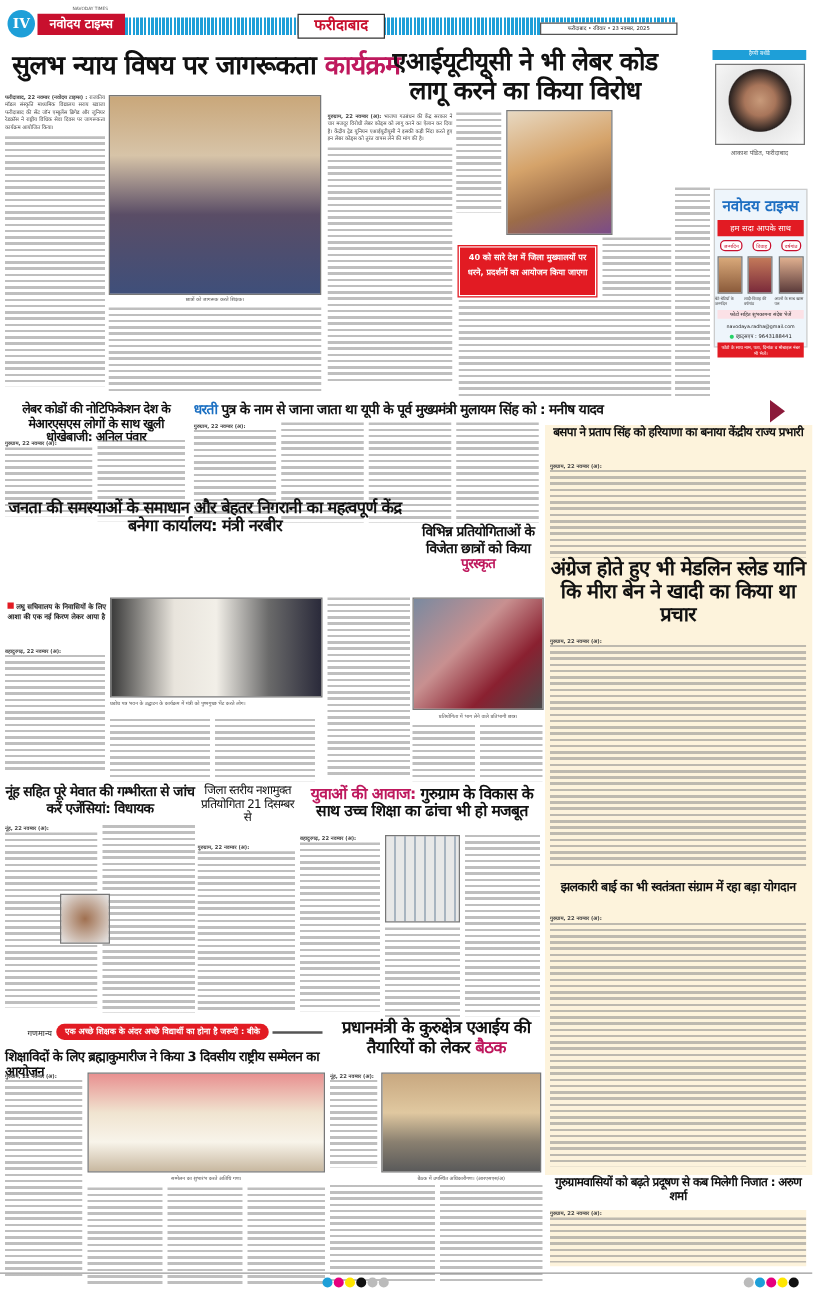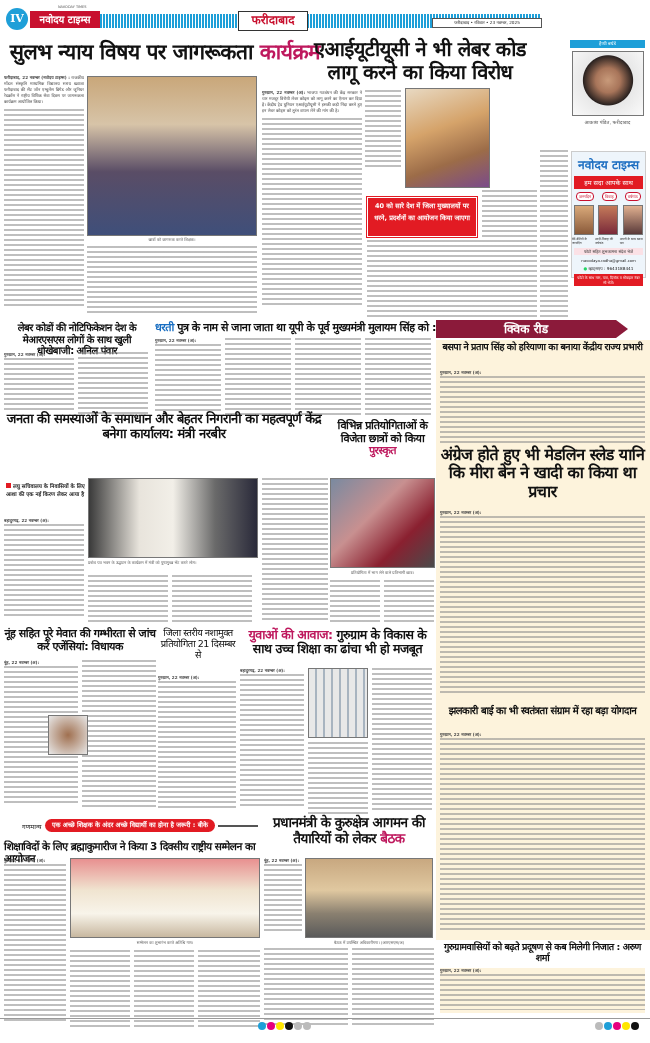--- a/index.html
+++ b/index.html
@@ -83,34 +83,33 @@
 
 <div class="abs hl" style="left:155px;top:322px;width:420px;font-size:11px;text-align:left">
   <span style="color:#1a6fc2">धरती</span><span> पुत्र के नाम से जाना जाता था यूपी के पूर्व मुख्यमंत्री मुलायम सिंह को : मनीष यादव</span>
 </div>
 <div class="abs txt" style="left:155px;top:338px;width:66px;height:80px"><b>गुरुग्राम, 22 नवम्बर (अ):</b><div class="txtfill" style="height:70px"></div></div>
 <div class="abs txt txtfill" style="left:225px;top:338px;width:66px;height:80px"></div>
 <div class="abs txt txtfill" style="left:295px;top:338px;width:66px;height:80px"></div>
 <div class="abs txt txtfill" style="left:365px;top:338px;width:66px;height:80px"></div>
 
 <div class="abs" style="left:436px;top:320px;width:214px;height:18px">
-  <div style="position:absolute;left:0;top:0;width:180px;height:18px;background:#8b1a3a;color:#fff;font-size:12px;font-weight:bold;text-align:center;line-height:18px">क्विक रीड</div>
   <div style="position:absolute;left:180px;top:0;width:0;height:0;border-top:9px solid transparent;border-bottom:9px solid transparent;border-left:12px solid #8b1a3a"></div>
 </div>
 <div class="abs" style="left:436px;top:340px;width:214px;height:600px;background:#fdf3dc"></div>
 <div class="abs hl" style="left:440px;top:342px;width:205px;font-size:9.5px">बसपा ने प्रताप सिंह को हरियाणा का बनाया केंद्रीय राज्य प्रभारी</div>
 <div class="abs txt" style="left:440px;top:370px;width:205px;height:78px"><b>गुरुग्राम, 22 नवम्बर (अ):</b><div class="txtfill" style="height:70px"></div></div>
 <div class="abs hl" style="left:440px;top:446px;width:205px;font-size:16px">अंग्रेज होते हुए भी मेडलिन स्लेड यानि कि मीरा बेन ने खादी का किया था प्रचार</div>
 <div class="abs txt" style="left:440px;top:510px;width:205px;height:188px"><b>गुरुग्राम, 22 नवम्बर (अ):</b><div class="txtfill" style="height:180px"></div></div>
 <div class="abs hl" style="left:440px;top:705px;width:205px;font-size:10px">झलकारी बाई का भी स्वतंत्रता संग्राम में रहा बड़ा योगदान</div>
 <div class="abs txt" style="left:440px;top:732px;width:205px;height:205px"><b>गुरुग्राम, 22 नवम्बर (अ):</b><div class="txtfill" style="height:195px"></div></div>
 <div class="abs hl" style="left:440px;top:942px;width:205px;font-size:9.5px">गुरुग्रामवासियों को बढ़ते प्रदूषण से कब मिलेगी निजात : अरुण शर्मा</div>
 <div class="abs txt" style="left:440px;top:968px;width:205px;height:45px;background:#fdf3dc"><b>गुरुग्राम, 22 नवम्बर (अ):</b><div class="txtfill" style="height:36px"></div></div>
 
-<div class="abs hl" style="left:4px;top:412px;width:320px;font-size:13px">जनता की समस्याओं के समाधान और बेहतर निगरानी का महत्वपूर्ण केंद्र बनेगा कार्यालय: मंत्री नरबीर</div>
+<div class="abs hl" style="left:4px;top:400px;width:320px;font-size:13px">जनता की समस्याओं के समाधान और बेहतर निगरानी का महत्वपूर्ण केंद्र बनेगा कार्यालय: मंत्री नरबीर</div>
 <div class="abs" style="left:6px;top:482px;width:80px;font-size:5.5px;line-height:8px;font-weight:bold">
   <span style="display:inline-block;width:5px;height:5px;background:#e21b23"></span> <span>लघु सचिवालय के निवासियों के लिए आशा की एक नई किरण लेकर आया है</span>
 </div>
 <div class="abs txt" style="left:4px;top:518px;width:80px;height:105px"><b>बहादुरगढ़, 22 नवम्बर (अ):</b><div class="txtfill" style="height:95px"></div></div>
 <div class="abs photo" style="left:88px;top:478px;width:170px;height:80px;background:linear-gradient(90deg,#3a3a3a 0,#e8e4dc 30%,#f2efe8 50%,#6a6a6a 75%,#2a2a3a 100%)"></div>
 <div class="abs cap" style="left:88px;top:560px;width:170px;text-align:left">प्रबोध पत्र भवन के उद्घाटन के कार्यक्रम में मंत्री को पुष्पगुच्छ भेंट करते लोग।</div>
 <div class="abs txt txtfill" style="left:88px;top:575px;width:80px;height:50px"></div>
 <div class="abs txt txtfill" style="left:172px;top:575px;width:80px;height:50px"></div>
 <div class="abs txt txtfill" style="left:262px;top:478px;width:66px;height:145px"></div>
 
@@ -143,21 +142,21 @@
 <div class="abs" style="left:218px;top:825px;width:40px;height:2px;background:#555"></div>
 <div class="abs hl" style="left:4px;top:840px;width:258px;font-size:10.5px;text-align:left">शिक्षाविदों के लिए ब्रह्माकुमारीज ने किया 3 दिवसीय राष्ट्रीय सम्मेलन का आयोजन</div>
 <div class="abs txt" style="left:4px;top:858px;width:62px;height:170px"><b>गुरुग्राम, 22 नवम्बर (अ):</b><div class="txtfill" style="height:160px"></div></div>
 <div class="abs photo" style="left:70px;top:858px;width:190px;height:80px;background:linear-gradient(180deg,#e89090 0,#f0e4d0 40%,#f8f4ea 70%,#c8b8a0)"></div>
 <div class="abs cap" style="left:70px;top:940px;width:190px">सम्मेलन का शुभारंभ करते अतिथि गण।</div>
 <div class="abs txt txtfill" style="left:70px;top:950px;width:60px;height:78px"></div>
 <div class="abs txt txtfill" style="left:134px;top:950px;width:60px;height:78px"></div>
 <div class="abs txt txtfill" style="left:198px;top:950px;width:62px;height:78px"></div>
 
 <div class="abs hl" style="left:264px;top:815px;width:170px;font-size:13.5px">
-  <span>प्रधानमंत्री के कुरुक्षेत्र आगमन की तैयारियों को लेकर </span><span class="blue">बैठक</span>
+  <span>प्रधानमंत्री के कुरुक्षेत्र एआईय की तैयारियों को लेकर </span><span class="blue">बैठक</span>
 </div>
 <div class="abs txt" style="left:264px;top:858px;width:38px;height:80px"><b>नूंह, 22 नवम्बर (अ):</b><div class="txtfill" style="height:70px"></div></div>
 <div class="abs photo" style="left:305px;top:858px;width:128px;height:80px;background:linear-gradient(180deg,#c8a880 0,#e0c8a0 40%,#8a8070 70%,#5a5a5a)"></div>
 <div class="abs cap" style="left:305px;top:940px;width:128px">बैठक में उपस्थित अधिकारीगण। (आरएसएस/अ)</div>
 <div class="abs txt txtfill" style="left:264px;top:948px;width:84px;height:78px"></div>
 <div class="abs txt txtfill" style="left:352px;top:948px;width:82px;height:78px"></div>
 
 <div class="abs" style="left:258px;top:1022px;display:flex;gap:1px">
   <span style="width:8px;height:8px;border-radius:50%;background:#1e9fd8;display:inline-block"></span>
   <span style="width:8px;height:8px;border-radius:50%;background:#e6007e;display:inline-block"></span>

